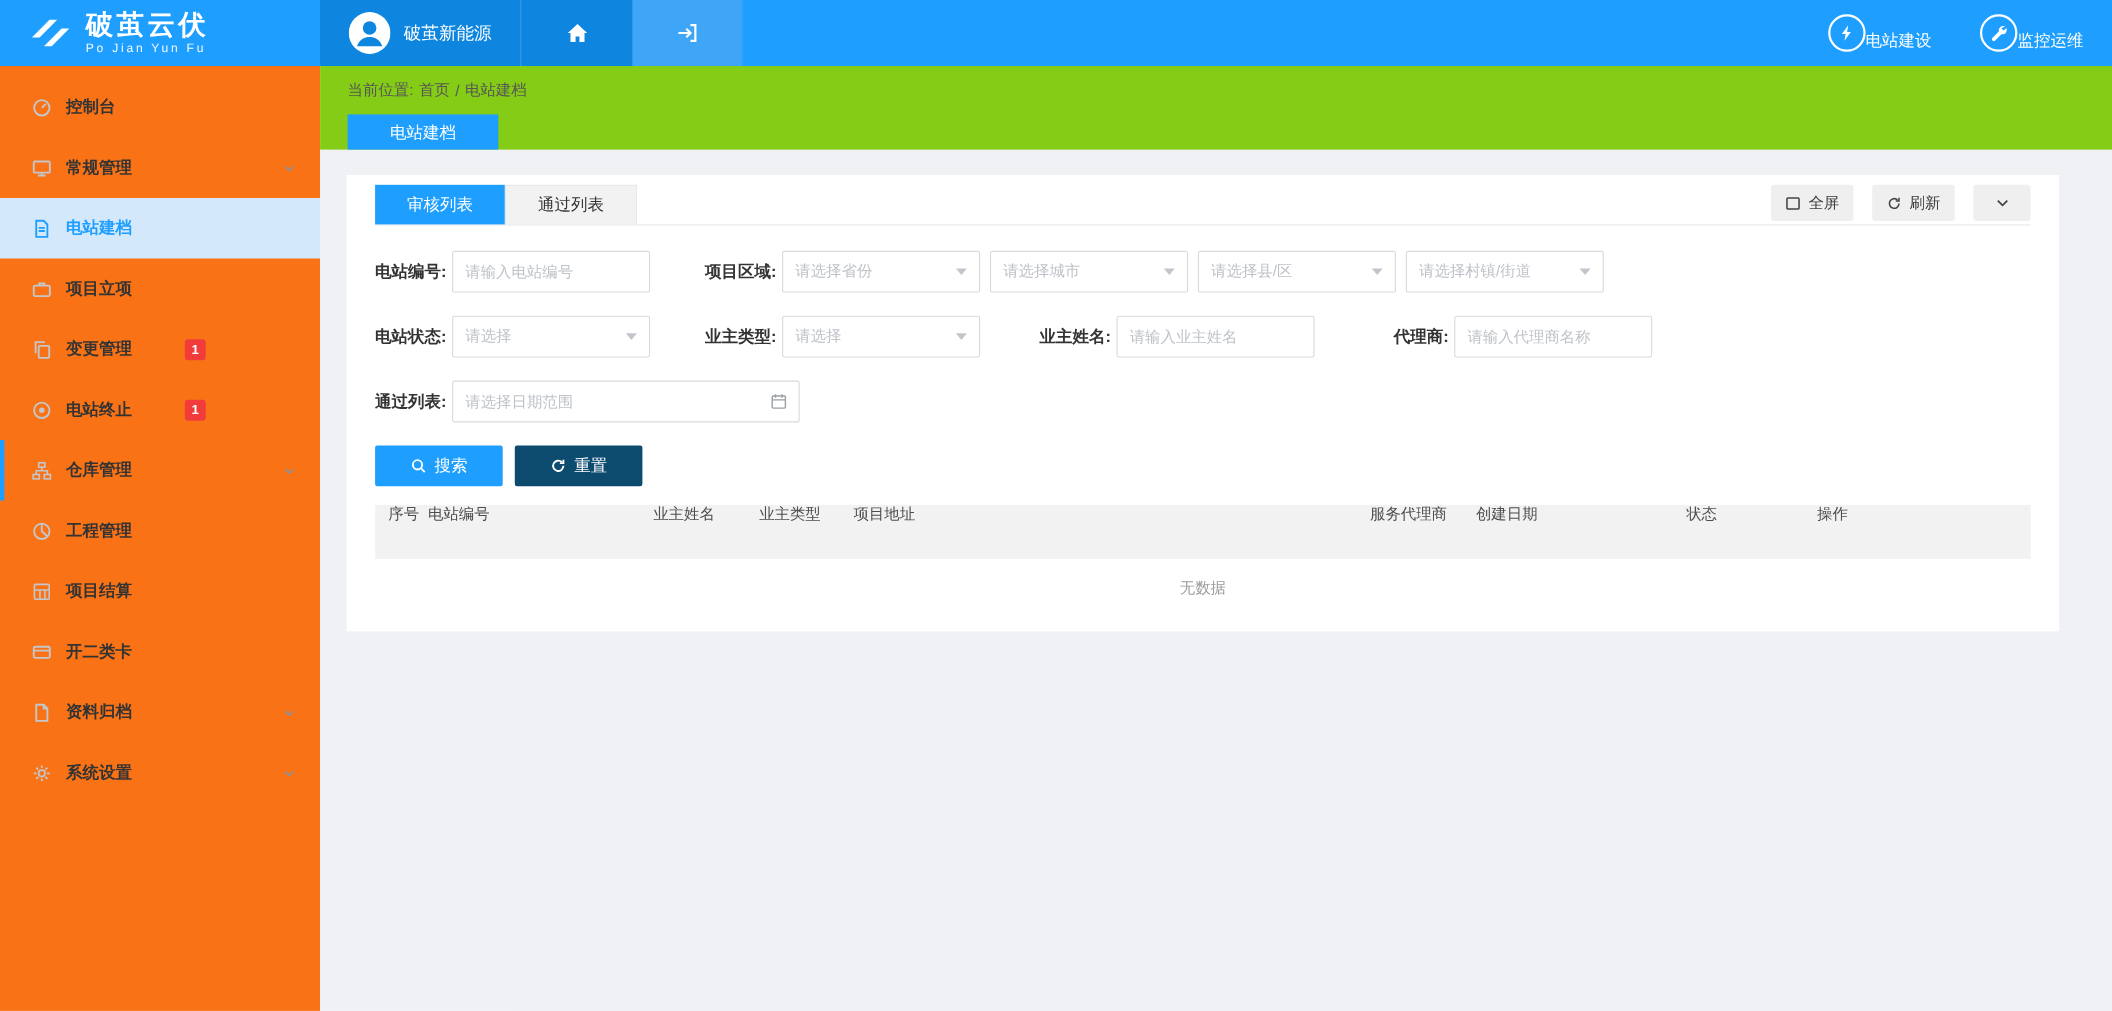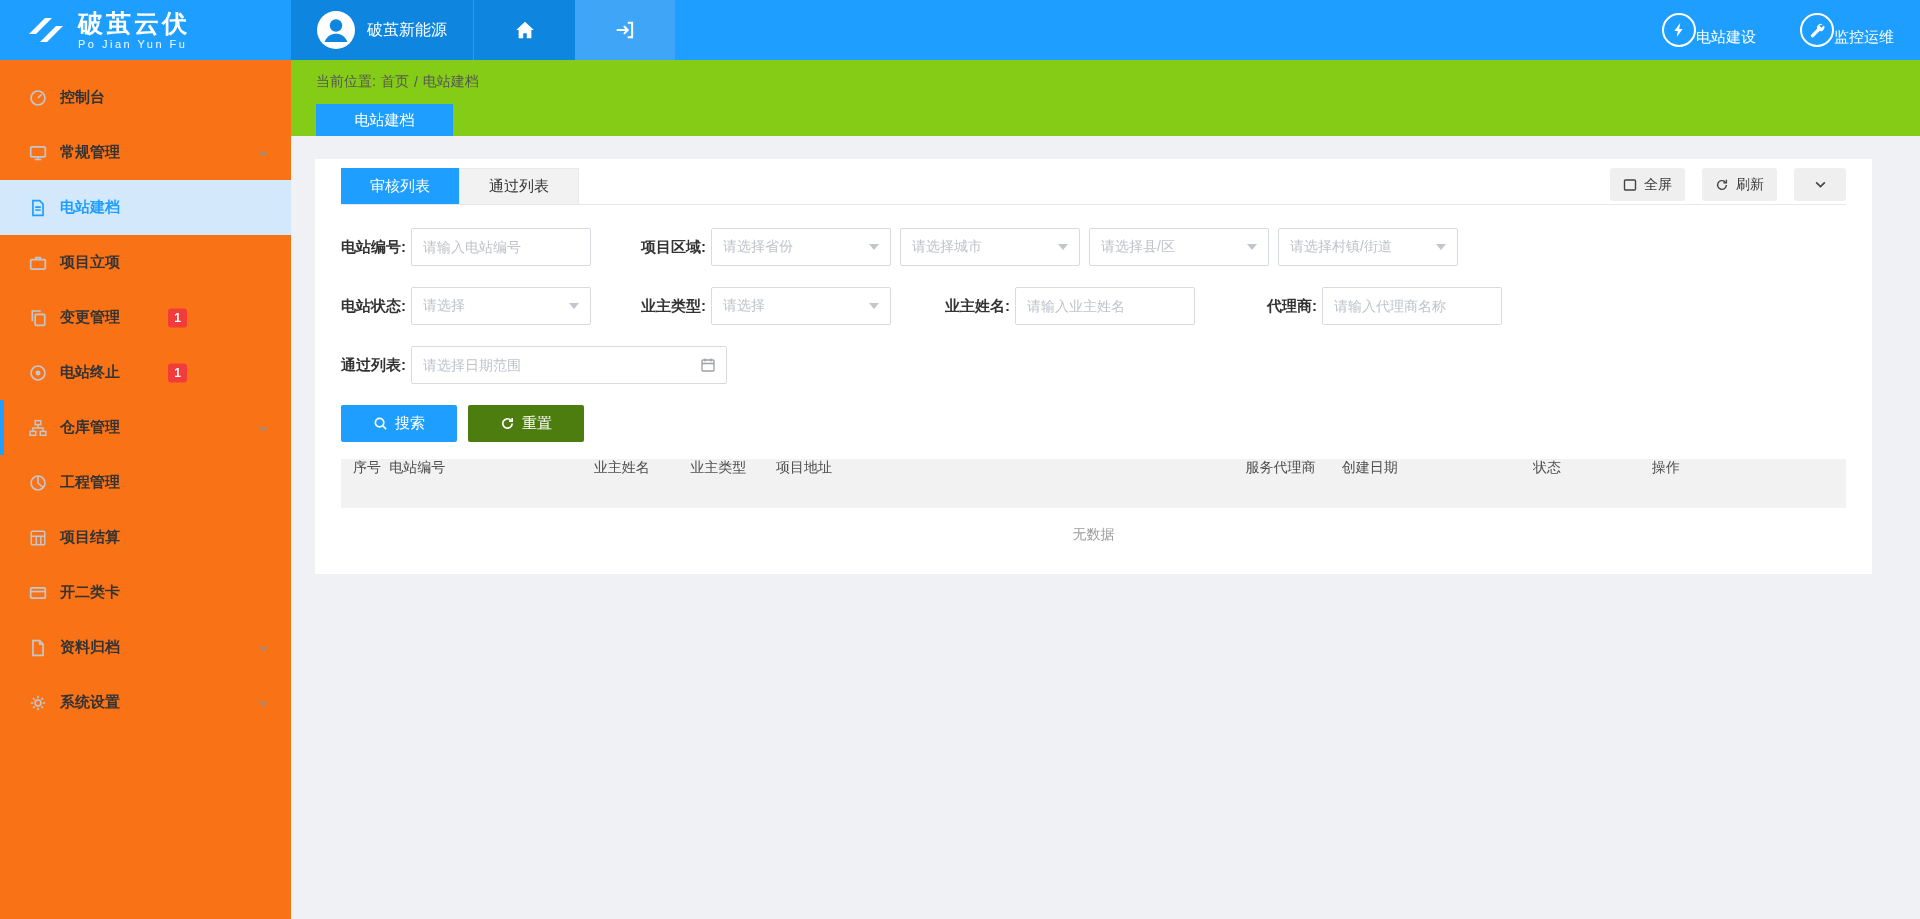--- a/index.html
+++ b/index.html
@@ -60,21 +60,21 @@
   .sel{height:38px;width:180px;border:1px solid #D7DADE;border-radius:2px;padding:0 11px;background:#fff;display:flex;align-items:center;justify-content:space-between;cursor:pointer}
   .sel .ph{font-size:14px;color:#BFC3C9;white-space:nowrap;overflow:hidden}
   .caret{width:0;height:0;border-left:5px solid transparent;border-right:5px solid transparent;border-top:6px solid #C2C6CC;flex:0 0 auto;margin-left:6px}
   .date-wrap{position:relative}
   .inp.date{width:316px;padding-right:36px}
   .cal{position:absolute;right:11px;top:50%;transform:translateY(-50%)}
 
   .actions{display:flex;gap:11px;margin:19px 0 17px}
   .btn{height:37px;padding:0 32px;border:none;border-radius:2px;color:#fff;font-size:15px;display:flex;align-items:center;gap:7px;cursor:pointer;font-family:Liberation Serif, serif}
   .btn.primary{background:#1E9FFF}
-  .btn.muted{background:#4d7c0f}
+  .btn.muted{background:#0c4a6e}
 
   .thead{height:49px;background:#F2F2F2;display:flex;align-items:flex-start;font-size:14px;color:#4D4D4D}
   .th{white-space:nowrap;overflow:hidden}
   .c1{width:3.2%;padding-left:12px}
   .c2{width:13.6%}
   .c3{width:6.4%}
   .c4{width:5.7%}
   .c5{width:31.2%}
   .c6{width:6.4%}
   .c7{width:12.7%}

